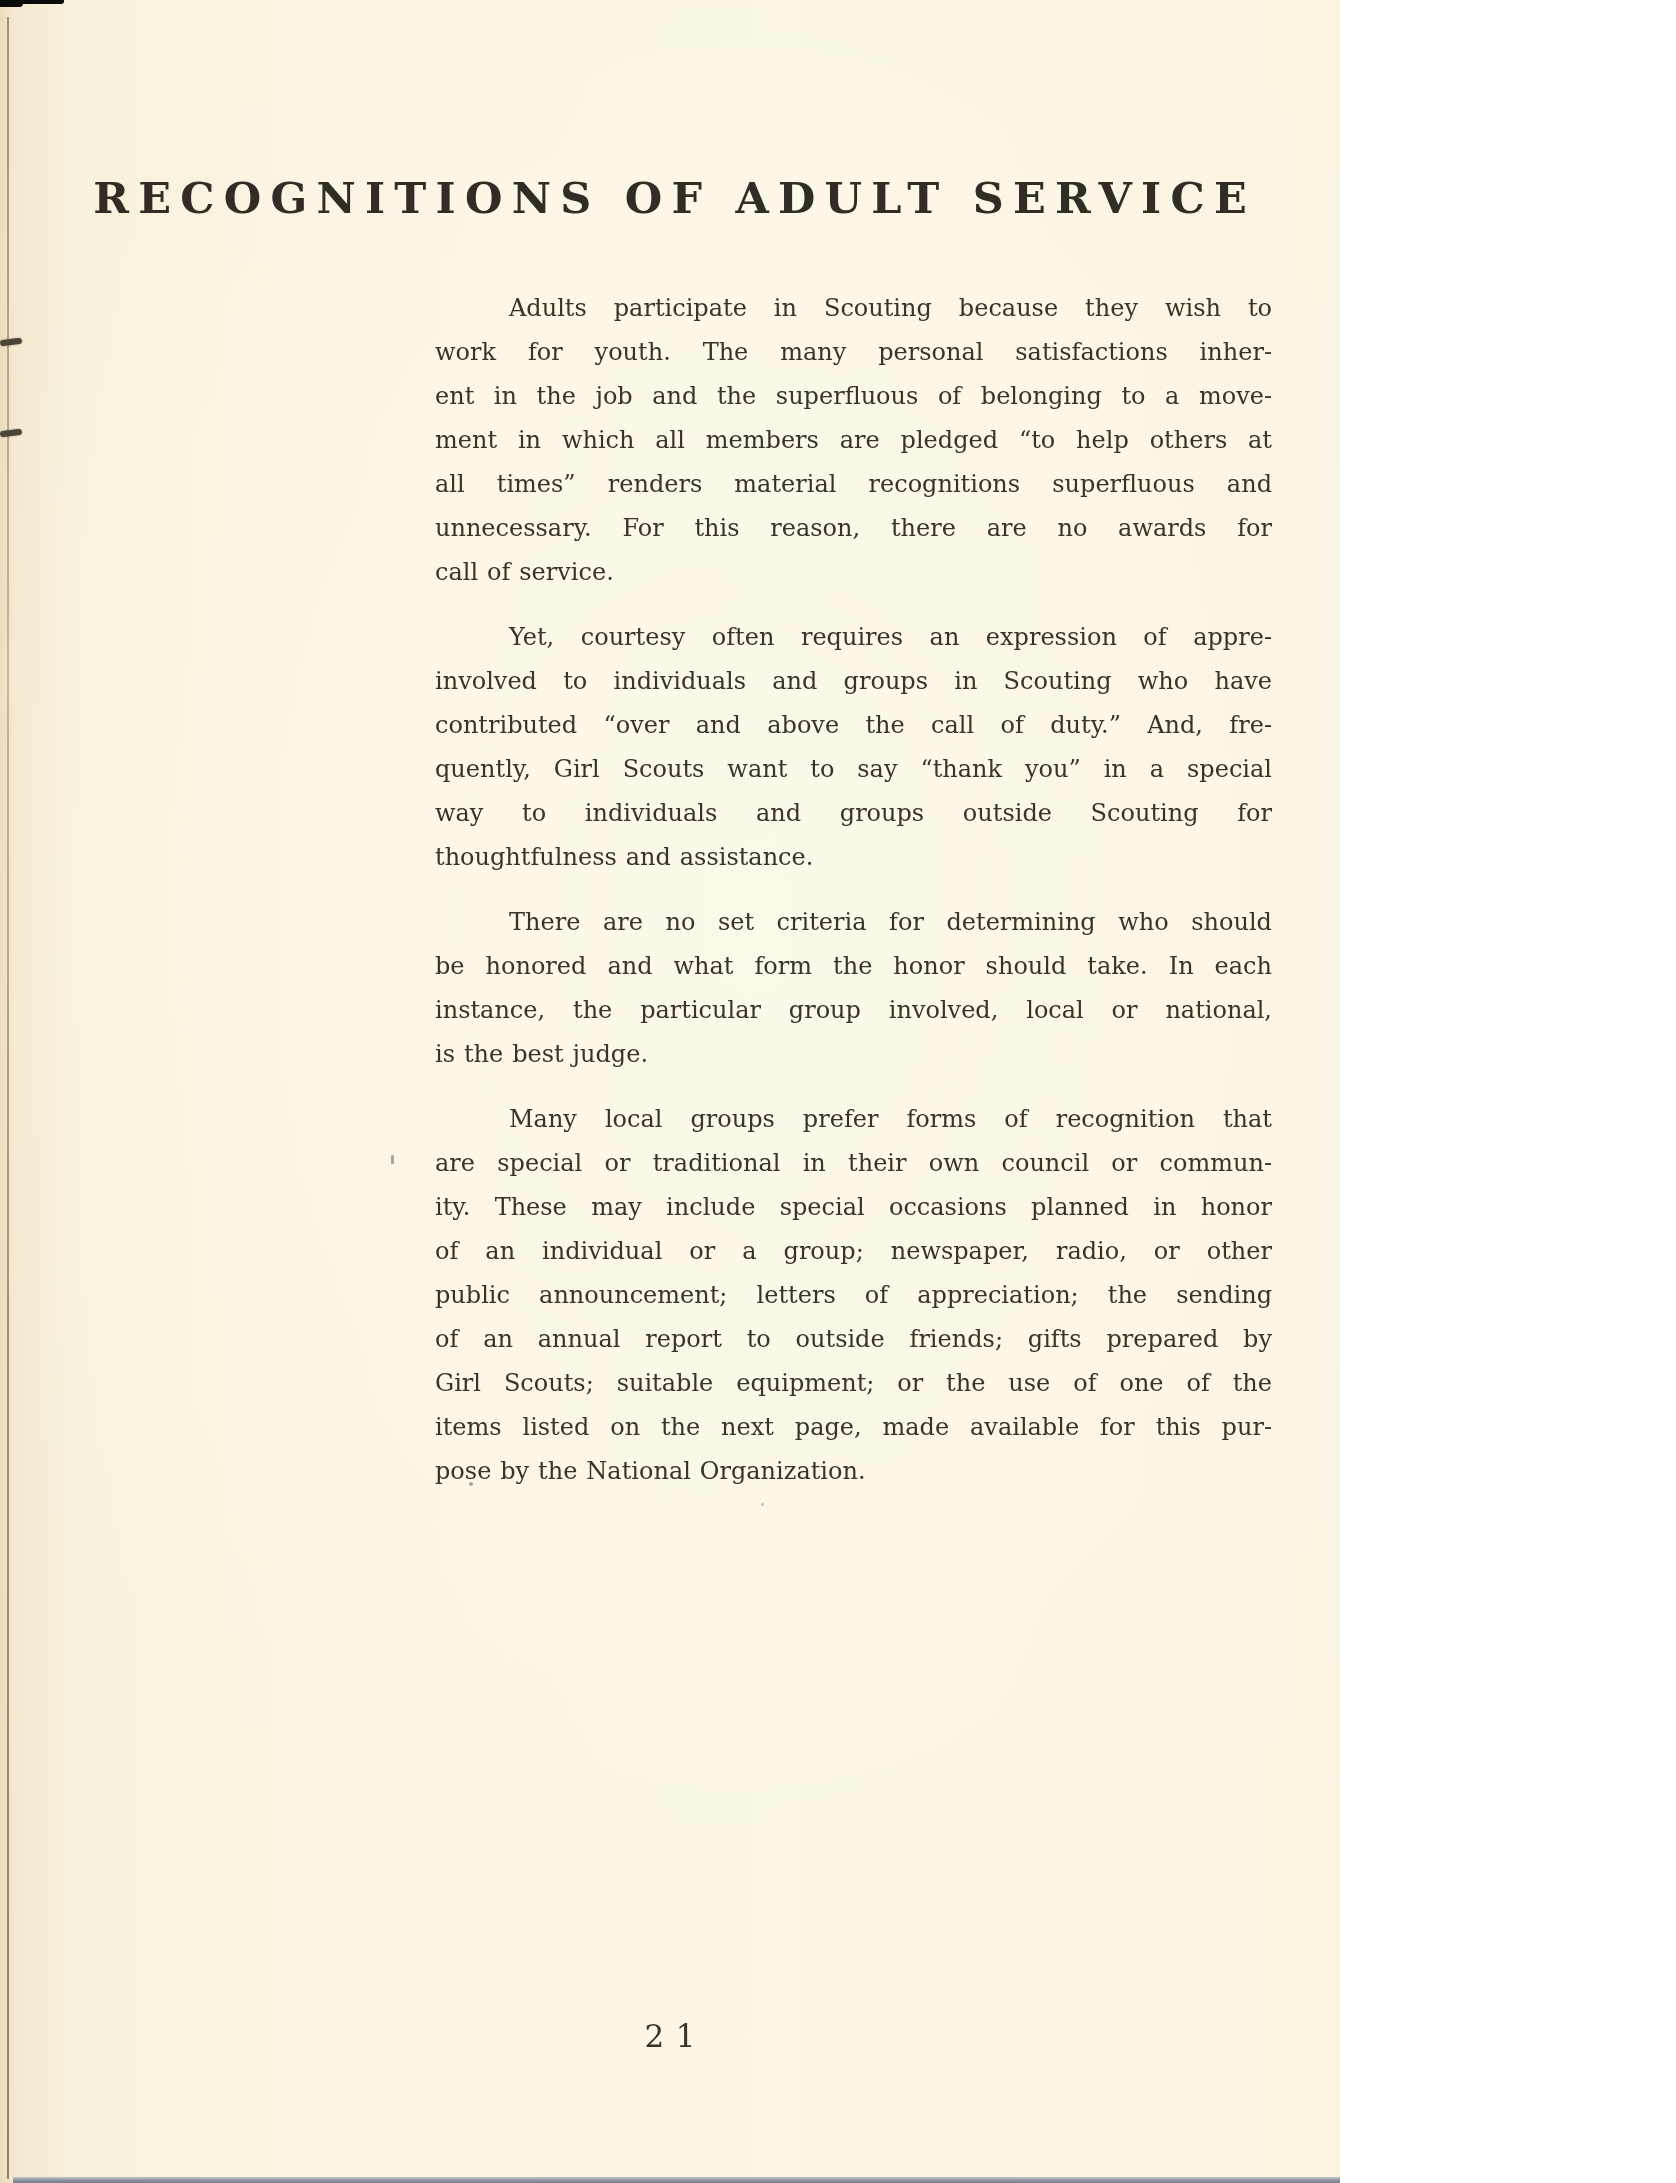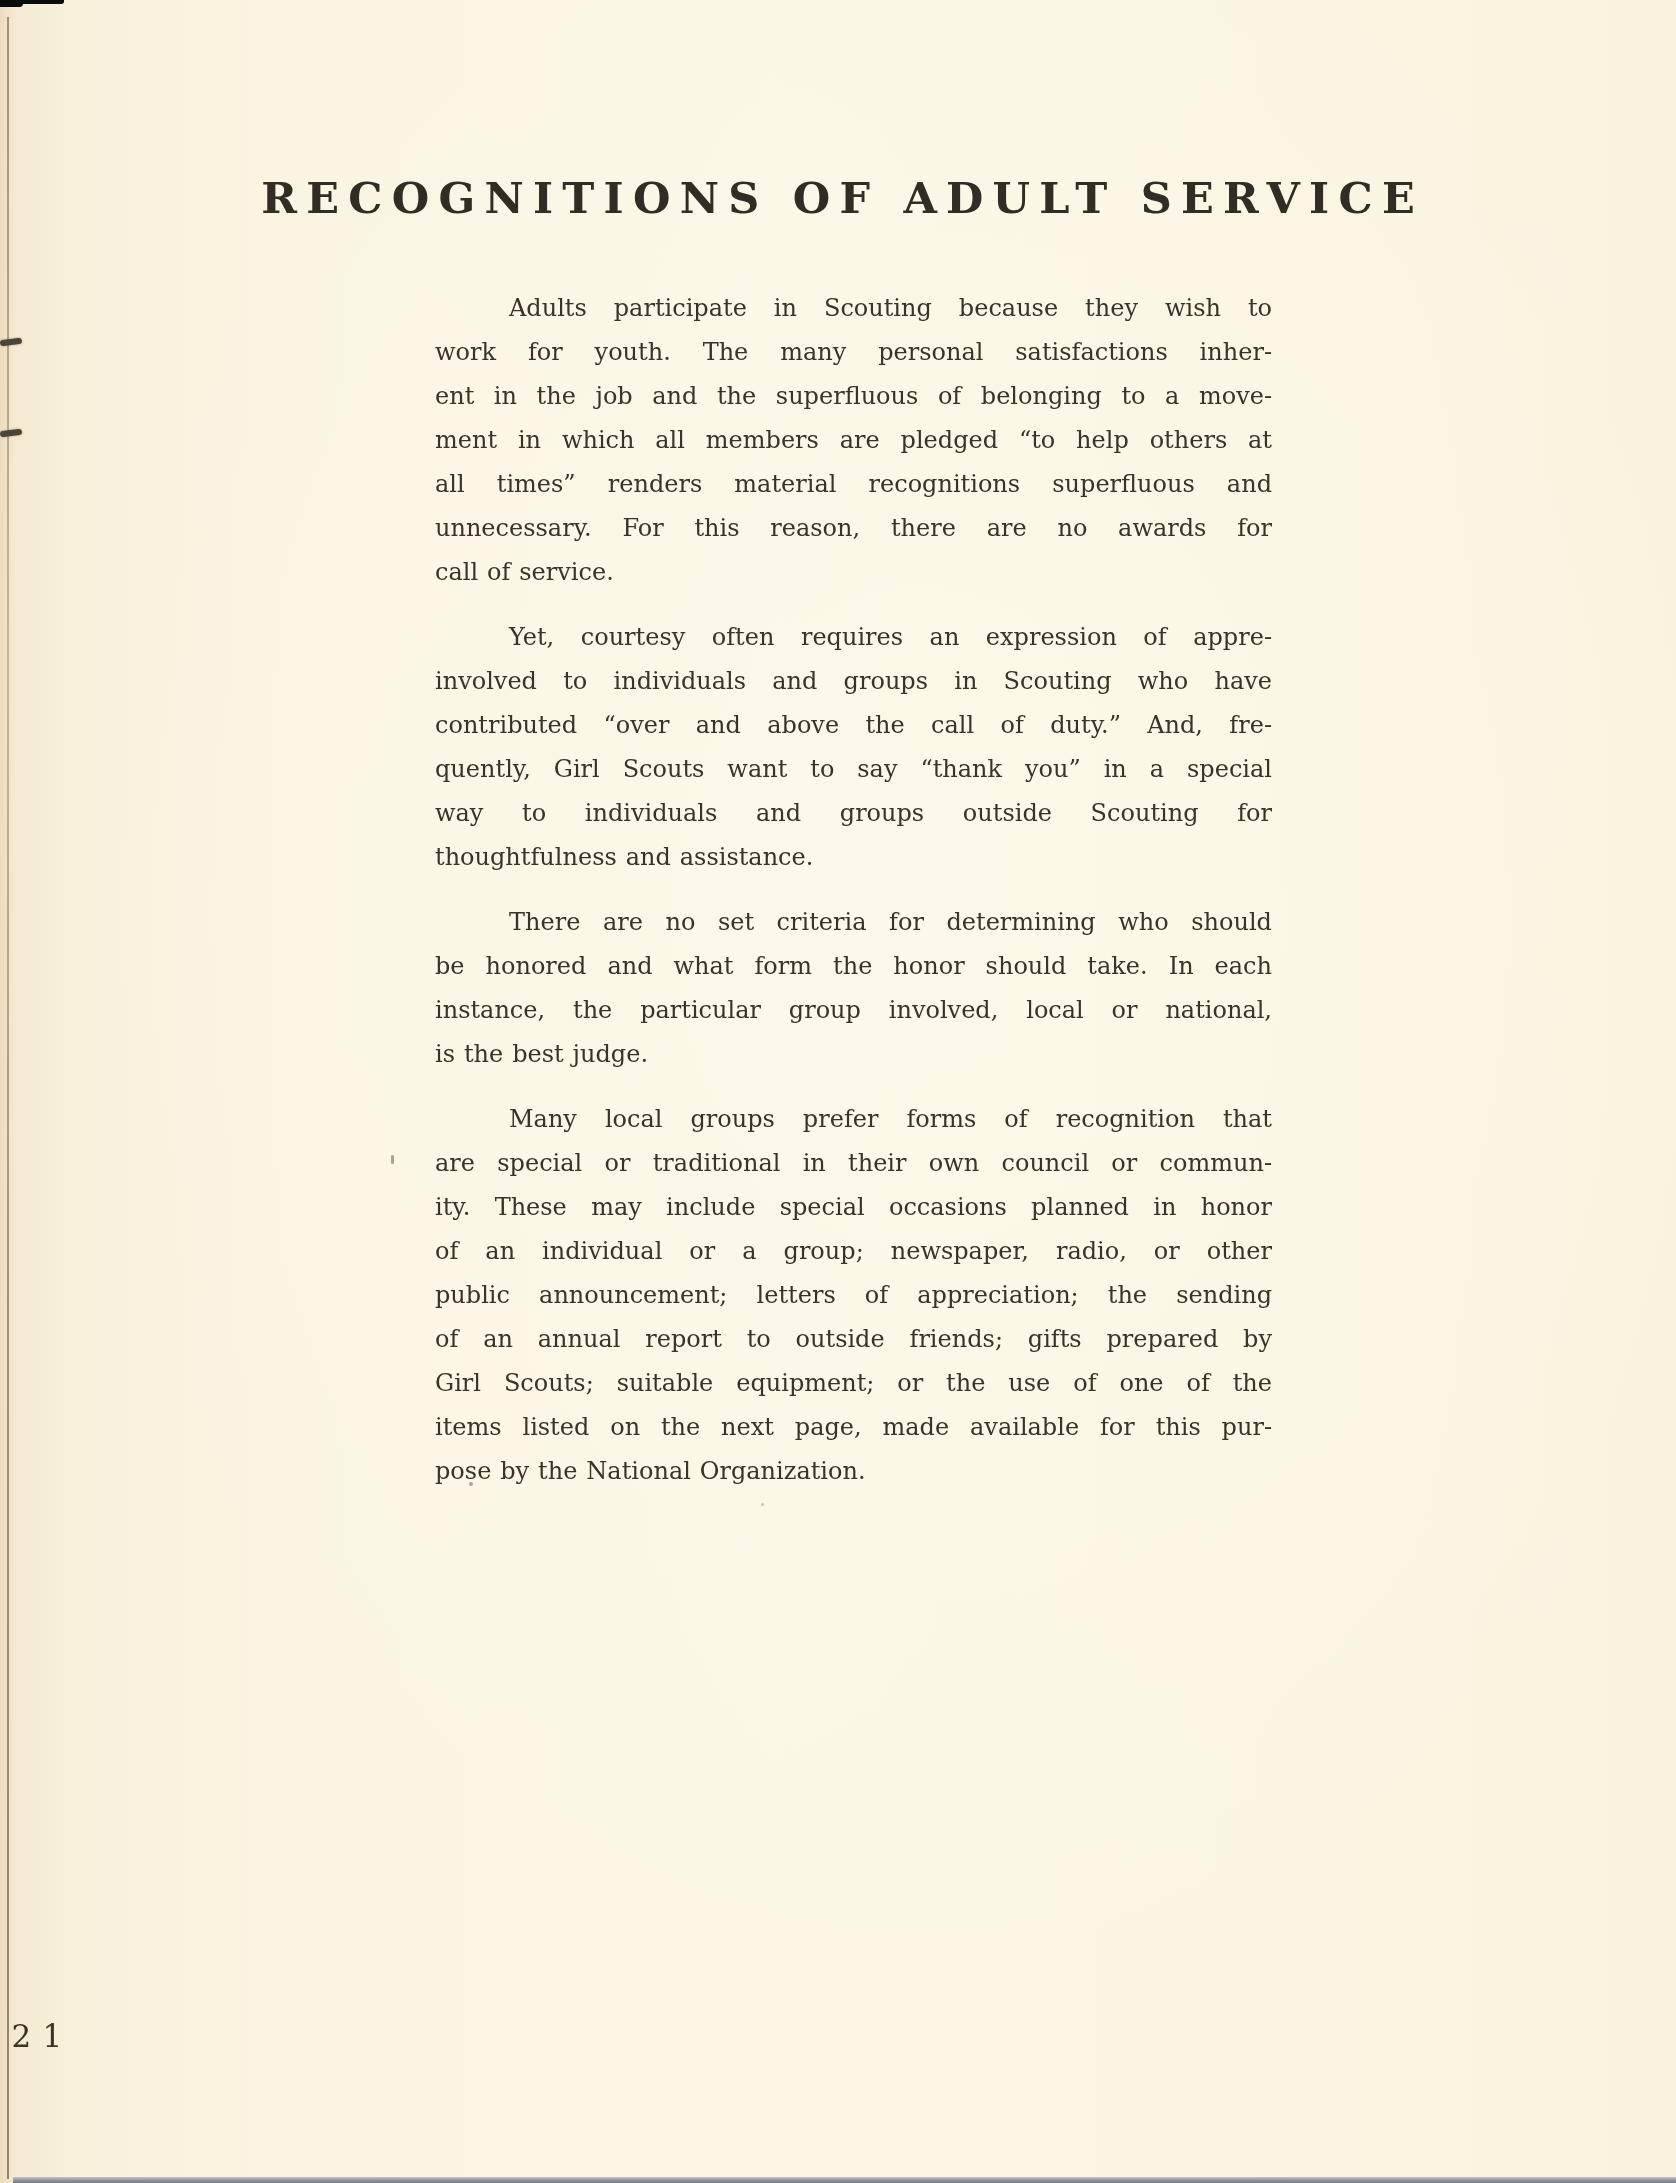--- a/index.html
+++ b/index.html
@@ -6,21 +6,21 @@
     margin: 0;
     padding: 0;
   }
   body {
     width: 1676px;
     height: 2183px;
     font-family: "DejaVu Serif", "Liberation Serif", serif;
   }
   .page {
     position: relative;
-    width: 1676px;
+    width: 1340px;
     height: 2183px;
     overflow: hidden;
     color: #39332a;
     background:
       radial-gradient(ellipse 1207px 1609px at 55% 42%, rgba(255,252,238,0.55), rgba(255,252,238,0) 70%),
       linear-gradient(90deg, #ecdcbd 0px, #f4ead1 14.8px, #f8f1dc 80px, #faf4e2 282px, #fbf6e6 771px, #faf4e1 1408px, #f9f2de 1676px);
   }
   
   .corner-artifact {
     position: absolute;
@@ -98,20 +98,21 @@
   .line {
     text-align: justify;
     text-align-last: justify;
   }
   .line.pfirst { text-indent: 74px; }
   .line.plast { text-align-last: left; }
   .page-number {
     position: absolute;
     left: 0; top: 2018px;
     width: 100%;
+    text-align: center;
     font-size: 31px;
     letter-spacing: 11.4px;
     text-indent: 11.4px;
     color: #39332a;
   }
 </style>
 </head>
 <body>
 
 <div class="page">

